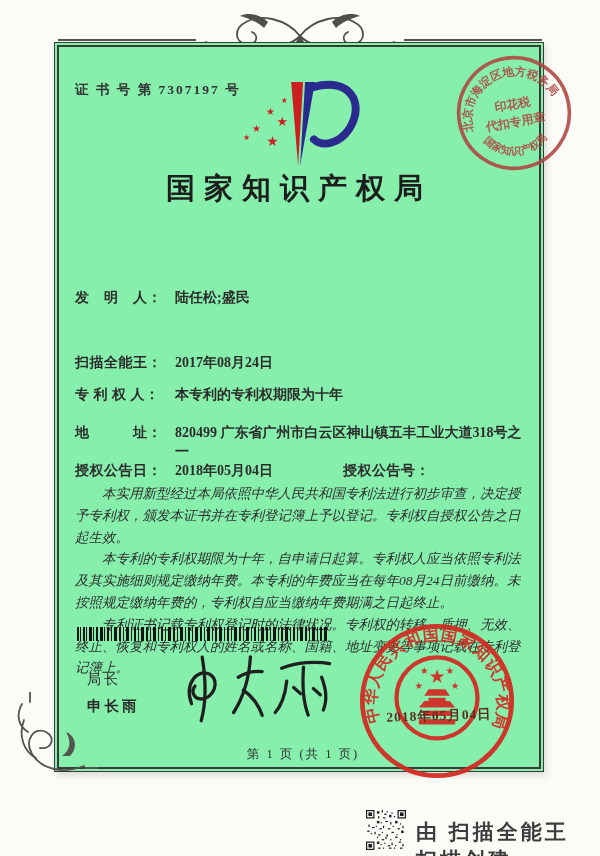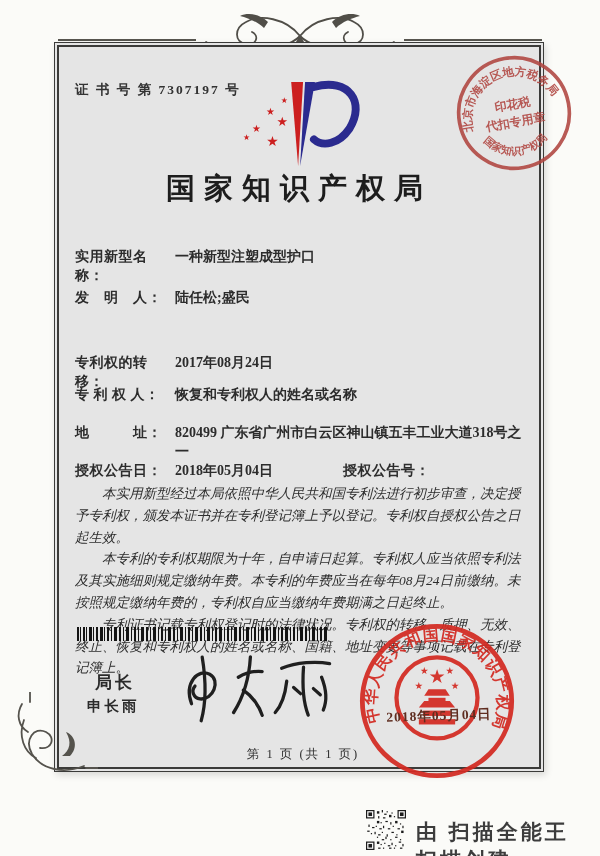--- a/index.html
+++ b/index.html
@@ -10,40 +10,40 @@
   }
   
   .top-line{position:absolute;height:2px;background:#57554f;top:39px;z-index:1;}
   .top-line.left{left:58px;width:138px;}
   .top-line.right{left:404px;width:138px;}
   .top-ornament{position:absolute;left:190px;top:6px;width:220px;height:56px;z-index:1;}
   .bl-flourish{position:absolute;left:6px;top:692px;width:92px;height:88px;z-index:4;}
   
   .certificate{
     position:absolute;left:54px;top:42px;width:490px;height:730px;
-    background:#e5e5e5;border:1.5px solid #3b3b39;padding:2px;box-sizing:border-box;
+    background:#86efac;border:1.5px solid #3b3b39;padding:2px;box-sizing:border-box;
     box-shadow:2px 3px 7px rgba(0,0,0,.14);z-index:2;
   }
   .cert-inner{width:100%;height:100%;border:2.5px solid #3b3b39;box-sizing:border-box;position:relative;}
   .cert-no{position:absolute;left:16px;top:34px;font-size:13.5px;font-weight:600;letter-spacing:2px;color:#333;}
   .logo{position:absolute;left:175px;top:30px;width:150px;height:94px;}
   .tax-seal{position:absolute;left:395px;top:6px;width:120px;height:120px;transform:rotate(-10deg);opacity:.88;}
   .title{position:absolute;left:0;right:0;top:122px;text-align:center;
          font-size:29px;font-weight:700;letter-spacing:9px;color:#1d1d1d;}
   .frow{position:absolute;left:16px;right:12px;display:flex;font-size:14px;font-weight:600;color:#2c2c2c;line-height:19px;}
   .frow .lab{width:100px;flex:none;letter-spacing:.5px;}
   .frow .val{flex:1;}
   .frow .val2wrap{display:flex;flex:1;}
   .frow .val.fixed{flex:none;width:168px;}
   .frow .lab2{flex:none;letter-spacing:.5px;}
   .paras{position:absolute;left:16px;right:15px;top:436px;font-size:13.5px;line-height:21.8px;
          font-style:italic;font-weight:400;color:#2d2d2d;}
   .paras p{margin:0;text-indent:2em;}
   .barcode{position:absolute;left:18px;top:580px;width:252px;height:14px;}
-  .sig-title{position:absolute;left:36px;top:624px;font-size:17px;font-weight:700;letter-spacing:3px;}
+  .sig-title{position:absolute;left:28px;top:624px;font-size:14px;font-weight:400;letter-spacing:3px;}
   .sig-name{position:absolute;left:28px;top:650px;font-size:14.5px;font-weight:700;letter-spacing:3px;}
   .signature{position:absolute;left:112px;top:600px;width:175px;height:78px;transform:rotate(-3deg);}
   .seal{position:absolute;left:298px;top:574px;width:160px;height:160px;opacity:.93;z-index:3;}
   .seal-date{position:absolute;left:295px;top:660px;width:170px;text-align:center;z-index:5;
              font-size:13.5px;font-weight:700;letter-spacing:1px;color:#5f2d20;transform:rotate(-2deg);}
   .footer-page{position:absolute;left:0;right:0;top:699px;text-align:center;font-size:12.5px;letter-spacing:2px;color:#2f2f2f;margin-left:8px;}
   
   .qr{position:absolute;left:366px;top:810px;width:40px;height:40px;z-index:2;}
   .scan-caption{position:absolute;left:416px;top:818px;z-index:2;
     font-family:"Liberation Sans","DejaVu Sans",sans-serif;
@@ -103,35 +103,31 @@
     </text>
     <text font-size="10" fill="#b04540" font-weight="bold">
       <textPath href="#taxBot" startOffset="2">国家知识产权局</textPath>
     </text>
     <text x="57.5" y="53" text-anchor="middle" font-size="11.5" fill="#b04540" font-weight="bold">印花税</text>
     <text x="57.5" y="70" text-anchor="middle" font-size="11.5" fill="#b04540" font-weight="bold">代扣专用章</text>
   </svg>
 
   <div class="title">国家知识产权局</div>
 
-  <div class="frow" style="top:200px">
-    <span class="lab">实用新型名称：</span>
-    <span class="val">一种新型注塑成型护口</span>
-  </div>
   <div class="frow" style="top:241px">
     <span class="lab">发　明　人：</span>
     <span class="val">陆任松;盛民</span>
   </div>
   <div class="frow" style="top:306px">
-    <span class="lab">专利权的转移：</span>
+    <span class="lab">扫描全能王：</span>
     <span class="val">2017年08月24日</span>
   </div>
   <div class="frow" style="top:338px">
     <span class="lab">专 利 权 人：</span>
-    <span class="val">恢复和专利权人的姓名或名称</span>
+    <span class="val">本专利的专利权期限为十年</span>
   </div>
   <div class="frow" style="top:376px">
     <span class="lab">地　　　址：</span>
     <span class="val">820499 广东省广州市白云区神山镇五丰工业大道318号之一</span>
   </div>
   <div class="frow" style="top:414px">
     <span class="lab">授权公告日：</span>
     <span class="val2wrap">
       <span class="val fixed">2018年05月04日</span>
       <span class="lab2">授权公告号：</span>

